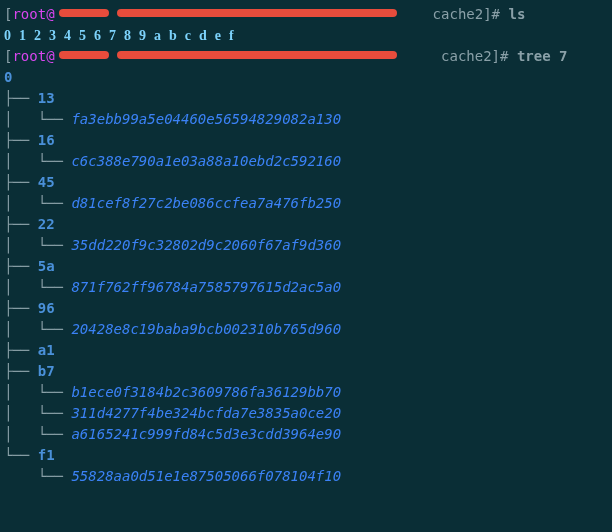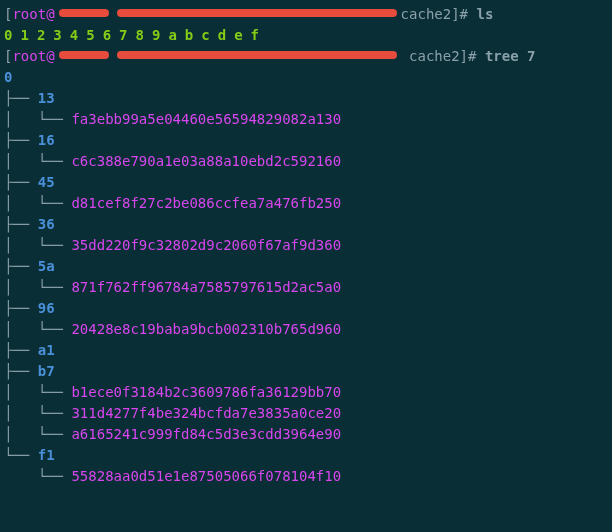--- a/index.html
+++ b/index.html
@@ -38,58 +38,61 @@
       top: -2px;
     }
     .redacted-long {
       width: 280px;
     }
     .redacted-short {
       width: 50px;
     }
     .path {
       color: #8aa0a8;
+      margin-left: 32px;
     }
     .command {
       color: #8aa0a8;
       font-weight: bold;
     }
     .dir-list {
-      color: #84cc16;
+      color: #7dd3fc;
       font-weight: bold;
+      font-family: Liberation Serif, serif;
     }
     .dir-list span {
       margin-right: 8px;
     }
     .tree-branch {
       color: #8aa0a8;
     }
     .file-name {
-      color: #d946ef;
+      color: #3b82f6;
+      font-style: italic;
     }
     .blue-dir {
       color: #4a90d9;
       font-weight: bold;
     }
   </style>
 </head>
 <body>
 
 <div id="terminal">
     <div class="line"><span class="prompt-bracket">[</span><span class="prompt-user">root@</span><span class="redacted redacted-short"></span><span class="redacted redacted-long"></span><span class="path">cache2</span><span class="prompt-bracket">]# </span><span class="command">ls</span></div>
     <div class="line dir-list"><span>0</span><span>1</span><span>2</span><span>3</span><span>4</span><span>5</span><span>6</span><span>7</span><span>8</span><span>9</span><span>a</span><span>b</span><span>c</span><span>d</span><span>e</span><span>f</span></div>
     <div class="line"><span class="prompt-bracket">[</span><span class="prompt-user">root@</span><span class="redacted redacted-short"></span><span class="redacted redacted-long"></span><span class="prompt-bracket"> </span><span class="path">cache2</span><span class="prompt-bracket">]# </span><span class="command">tree 7</span></div>
     <div class="line blue-dir">0</div>
     <div class="line tree-branch">├── <span class="blue-dir">13</span></div>
     <div class="line tree-branch">│   └── <span class="file-name">fa3ebb99a5e04460e56594829082a130</span></div>
     <div class="line tree-branch">├── <span class="blue-dir">16</span></div>
     <div class="line tree-branch">│   └── <span class="file-name">c6c388e790a1e03a88a10ebd2c592160</span></div>
     <div class="line tree-branch">├── <span class="blue-dir">45</span></div>
     <div class="line tree-branch">│   └── <span class="file-name">d81cef8f27c2be086ccfea7a476fb250</span></div>
-    <div class="line tree-branch">├── <span class="blue-dir">36</span></div>
+    <div class="line tree-branch">├── <span class="blue-dir">22</span></div>
     <div class="line tree-branch">│   └── <span class="file-name">35dd220f9c32802d9c2060f67af9d360</span></div>
     <div class="line tree-branch">├── <span class="blue-dir">5a</span></div>
     <div class="line tree-branch">│   └── <span class="file-name">871f762ff96784a7585797615d2ac5a0</span></div>
     <div class="line tree-branch">├── <span class="blue-dir">96</span></div>
     <div class="line tree-branch">│   └── <span class="file-name">20428e8c19baba9bcb002310b765d960</span></div>
     <div class="line tree-branch">├── <span class="blue-dir">a1</span></div>
     <div class="line tree-branch">├── <span class="blue-dir">b7</span></div>
     <div class="line tree-branch">│   └── <span class="file-name">b1ece0f3184b2c3609786fa36129bb70</span></div>
     <div class="line tree-branch">│   └── <span class="file-name">311d4277f4be324bcfda7e3835a0ce20</span></div>
     <div class="line tree-branch">│   └── <span class="file-name">a6165241c999fd84c5d3e3cdd3964e90</span></div>

